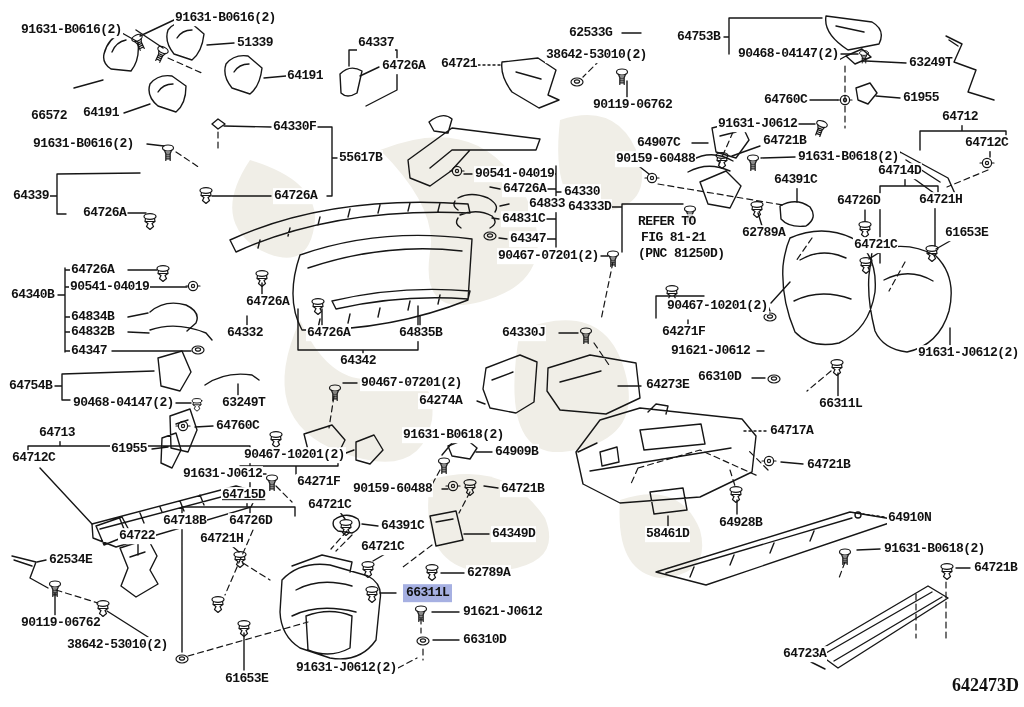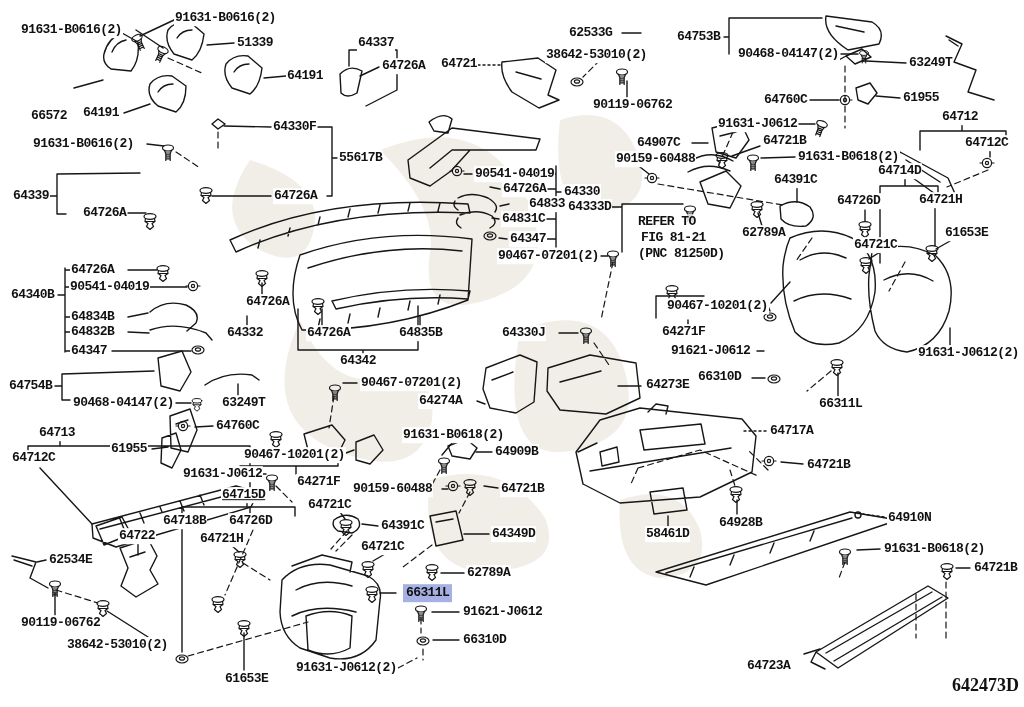--- a/index.html
+++ b/index.html
@@ -330,20 +330,20 @@
       <div class="plabel" style="left: 462px; top: 612px;">91621-J0612</div>
       <div class="plabel" style="left: 462px; top: 640px;">66310D</div>
       <div class="plabel" style="left: 295px; top: 668px;">91631-J0612(2)</div>
       <div class="plabel" style="left: 769px; top: 431px;">64717A</div>
       <div class="plabel" style="left: 806px; top: 465px;">64721B</div>
       <div class="plabel" style="left: 718px; top: 523px;">64928B</div>
       <div class="plabel" style="left: 645px; top: 534px;">58461D</div>
       <div class="plabel" style="left: 887px; top: 518px;">64910N</div>
       <div class="plabel" style="left: 883px; top: 549px;">91631-B0618(2)</div>
       <div class="plabel" style="left: 973px; top: 568px;">64721B</div>
-      <div class="plabel" style="left: 746px; top: 654px; margin-top: 12px;">64723A</div>
+      <div class="plabel" style="left: 782px; top: 654px;">64723A</div>
       <div class="plabel note" style="left: 637px; top: 222px;">REFER TO</div>
       <div class="plabel note" style="left: 620px; top: 238px; margin-left: 20px;">FIG 81-21</div>
       <div class="plabel note" style="left: 637px; top: 254px;">(PNC 81250D)</div>
     </div>
 
   <div class="plabel code" style="left:951px;top:685px;">642473D</div>
 </div>
 
 </body></html>

